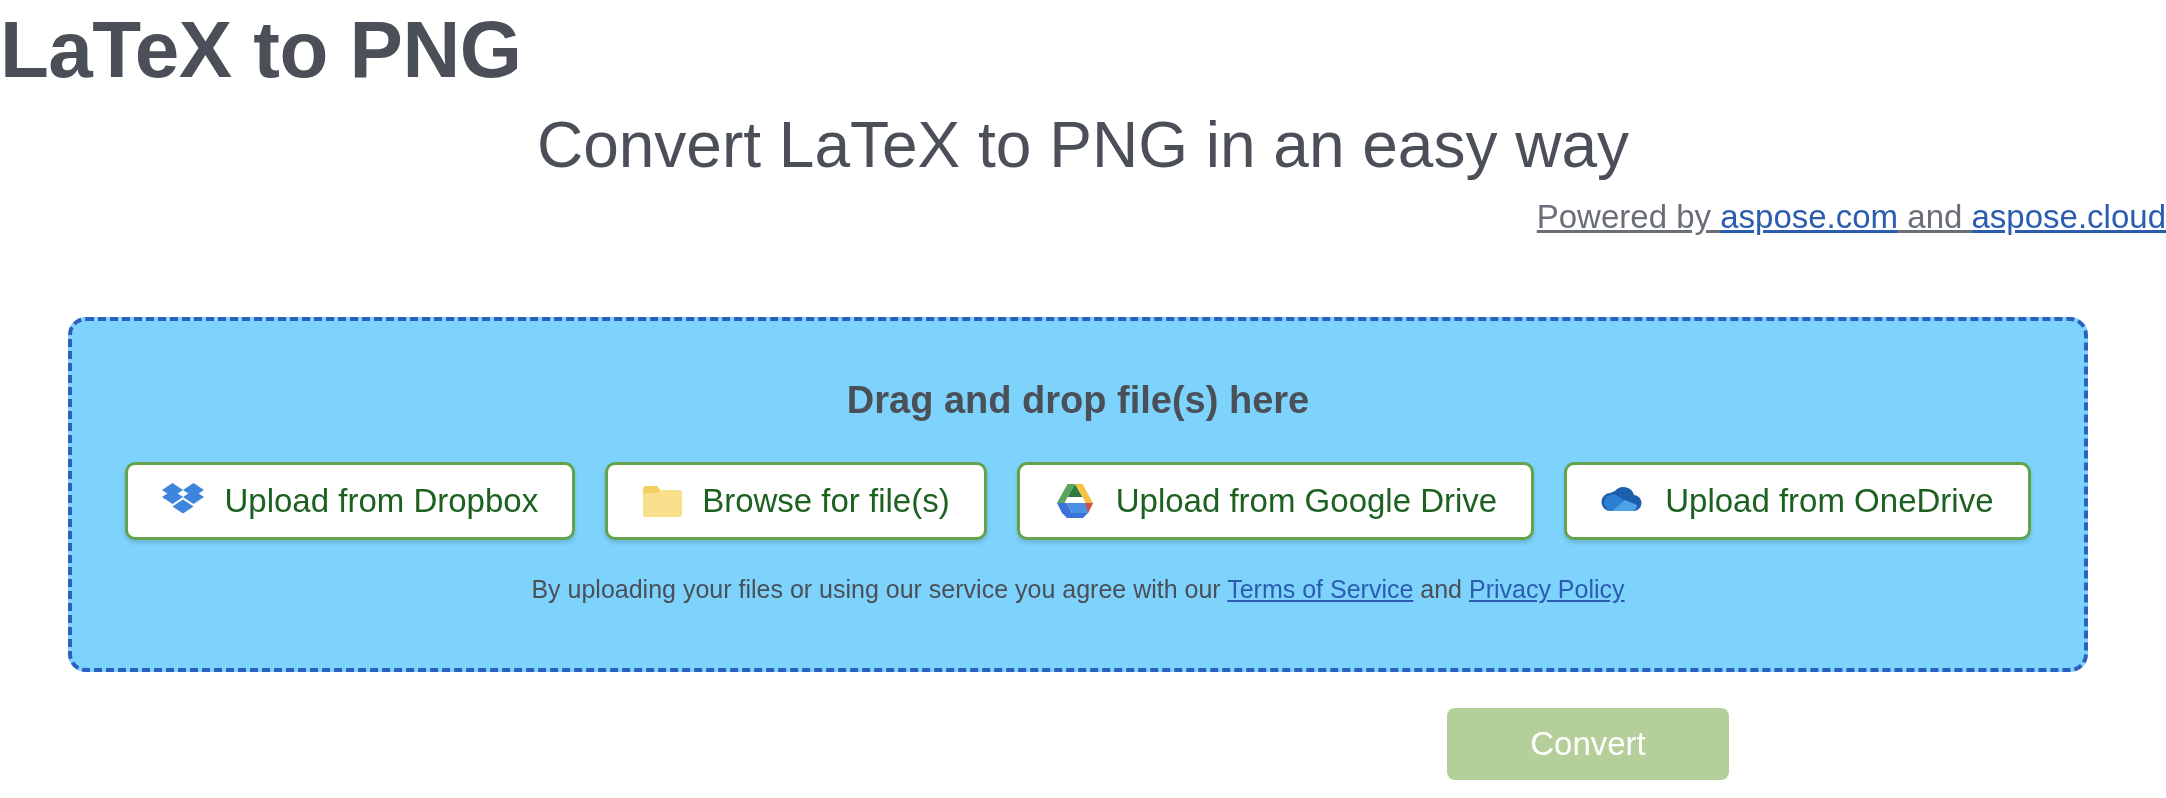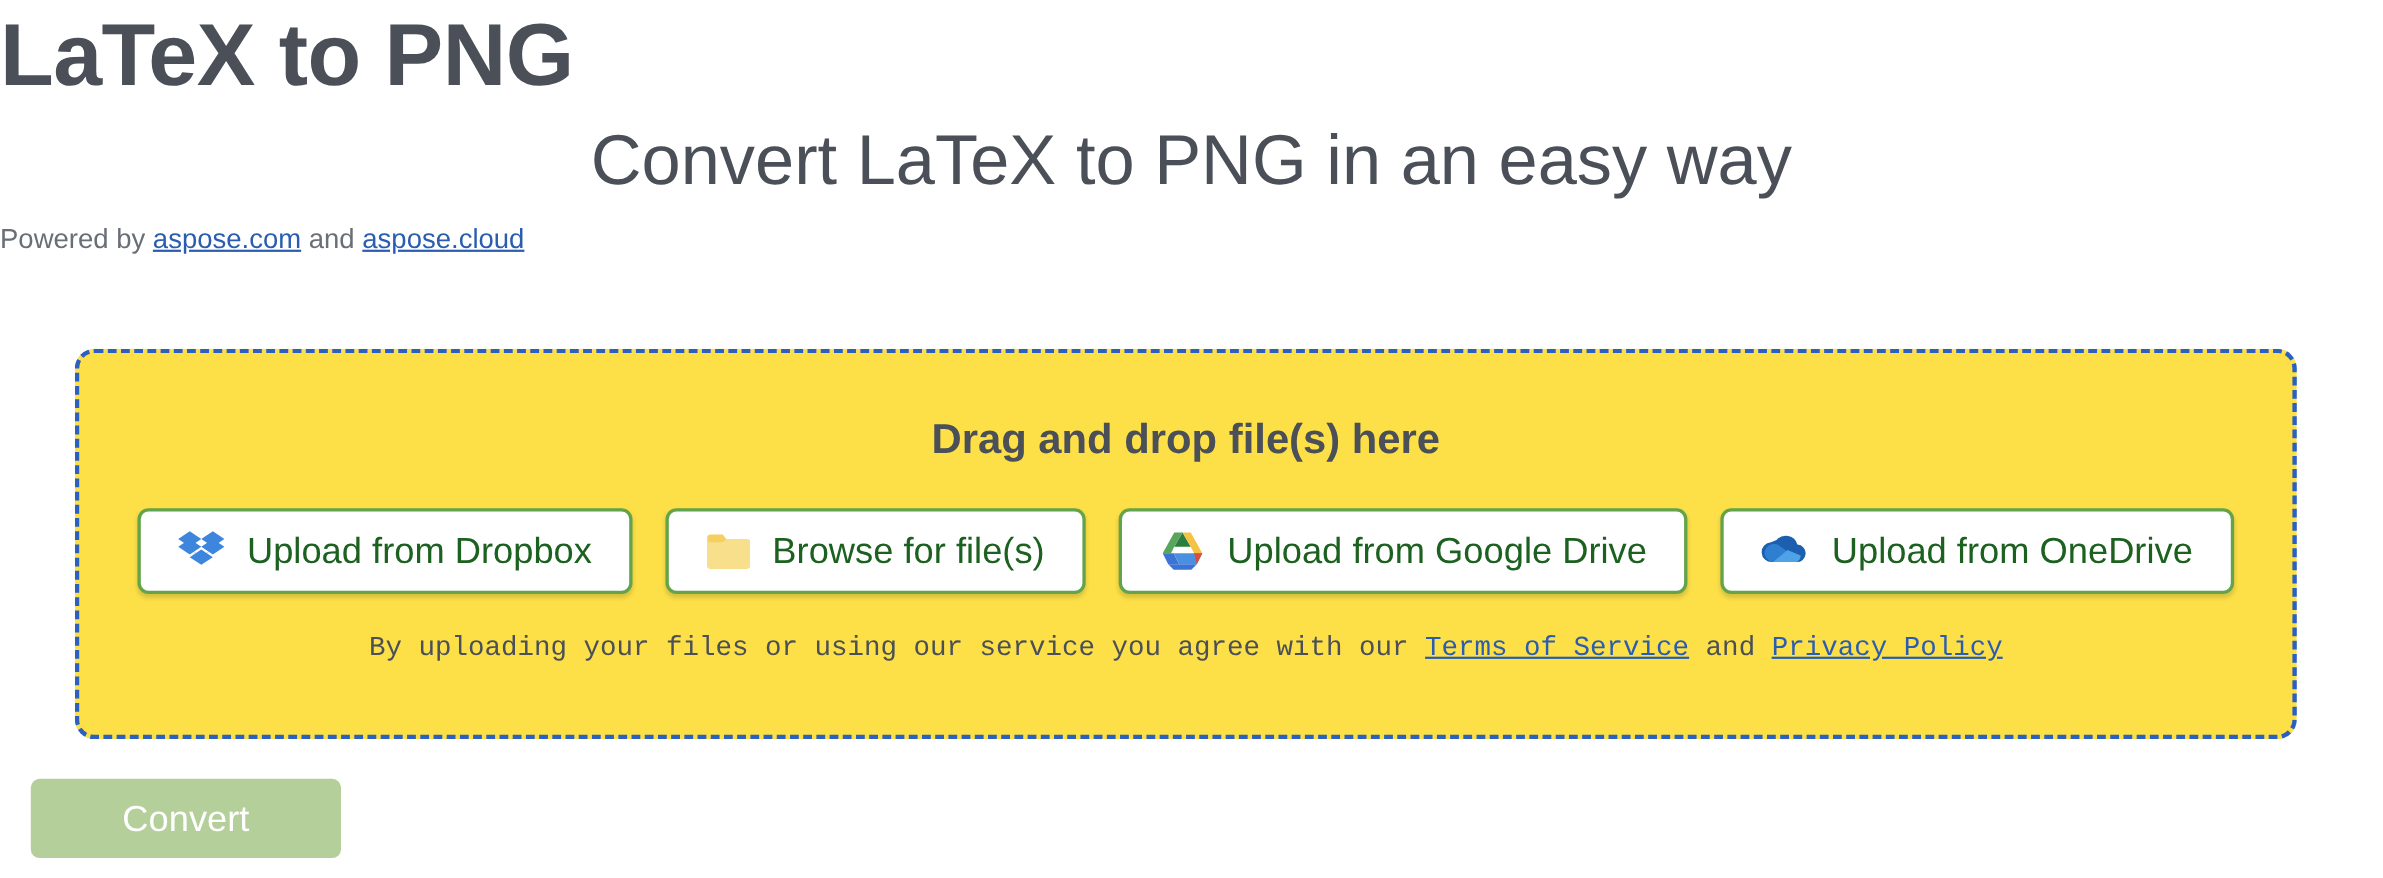--- a/index.html
+++ b/index.html
@@ -35,40 +35,41 @@
     padding-top: 16px;
     text-align: center;
     font-size: 64px;
     line-height: 62px;
     font-weight: normal;
     color: #4a4f58;
   }
   .powered-by {
     margin: 0;
     padding-top: 26px;
-    text-align: left;
-    font-size: 25px;
+    text-align: right;
+    font-size: 33px;
     line-height: 30px;
     color: #6a6f77;
+    text-decoration: underline;
   }
   .powered-by a,
   .terms a {
     color: #2a5db0;
     text-decoration: underline;
   }
 
   
   .dropzone {
     position: absolute;
     left: 68px;
     top: 317px;
     width: 2020px;
     height: 355px;
     box-sizing: border-box;
-    background: #fde047;
+    background: #7dd3fc;
     border: 4px dashed #2b5fc0;
     border-radius: 18px;
   }
   .dropzone-title {
     margin: 0;
     padding-top: 56px;
     text-align: center;
     font-size: 38px;
     line-height: 46px;
     font-weight: bold;
@@ -110,32 +111,30 @@
   }
 
   
   .terms {
     margin: 0;
     padding-top: 34px;
     text-align: center;
     font-size: 25px;
     line-height: 30px;
     color: #4a4f58;
-    font-family: Liberation Mono, monospace;
   }
 
   
   .convert-wrap {
     position: absolute;
     left: 0;
     top: 708px;
-    width: 2066px;
+    width: 1729px;
     display: flex;
-    justify-content: flex-start;
-    padding-left: 28px;
+    justify-content: flex-end;
   }
   .convert-btn {
     width: 282px;
     height: 72px;
     background: #b4cf9a;
     color: #ffffff;
     border: none;
     border-radius: 8px;
     font-family: "Liberation Sans", sans-serif;
     font-size: 33px;

